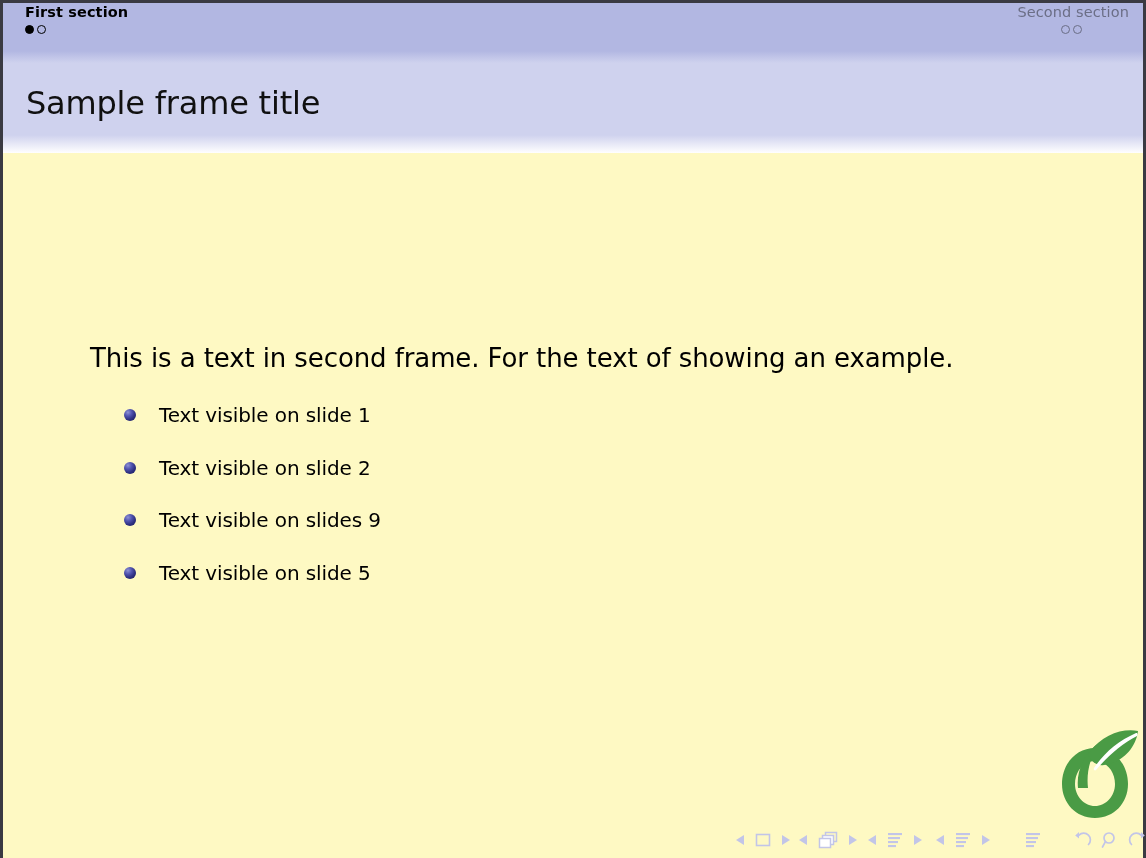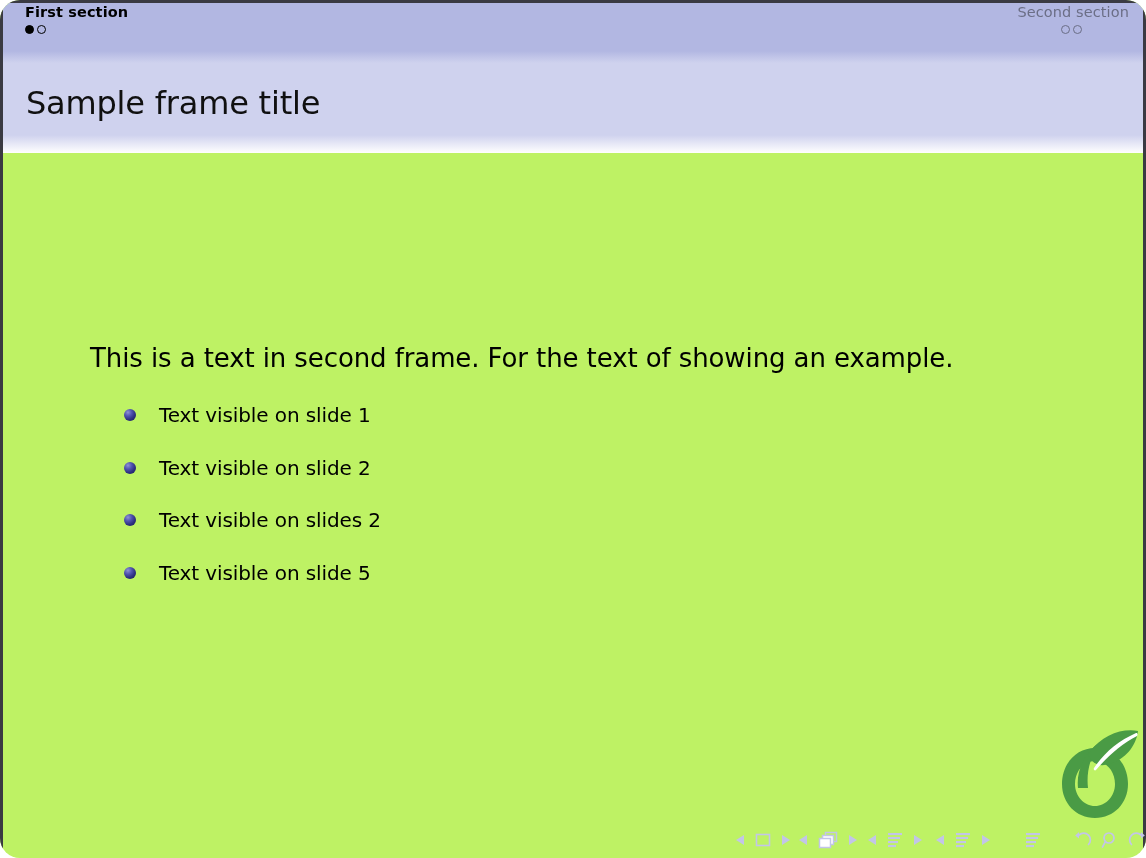--- a/index.html
+++ b/index.html
@@ -9,23 +9,22 @@
   }
   body {
     font-family: "DejaVu Sans", sans-serif;
   }
 
   #slide {
     position: relative;
     width: 1146px;
     height: 858px;
     overflow: hidden;
-    background: #bef264;
+    background: #fef9c3;
     box-sizing: border-box;
-    border-radius: 20px;
   }
 
   
   .page-border-top {
     position: absolute;
     left: 0; top: 0;
     width: 1146px; height: 3px;
     background: #3a3a42;
   }
   .page-border-left {
@@ -236,21 +235,21 @@
     <li class="bullet-item">
       <span class="bullet-sphere"></span>
       <span>Text visible on slide 1</span>
     </li>
     <li class="bullet-item">
       <span class="bullet-sphere"></span>
       <span>Text visible on slide 2</span>
     </li>
     <li class="bullet-item">
       <span class="bullet-sphere"></span>
-      <span>Text visible on slides 2</span>
+      <span>Text visible on slides 9</span>
     </li>
     <li class="bullet-item">
       <span class="bullet-sphere"></span>
       <span>Text visible on slide 5</span>
     </li>
   </ul>
 
   <div class="logo">
     <svg viewBox="0 0 92 100" width="92" height="100" aria-hidden="true">
       <g fill="#4a9b45">

